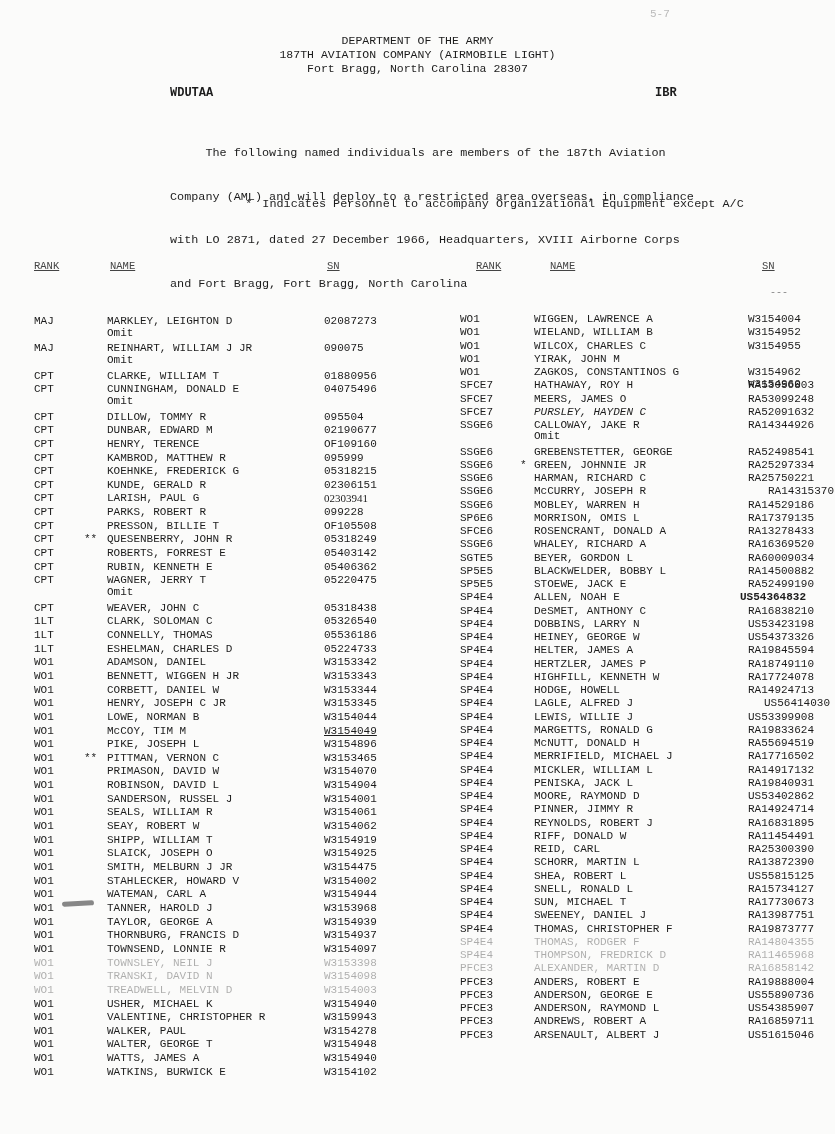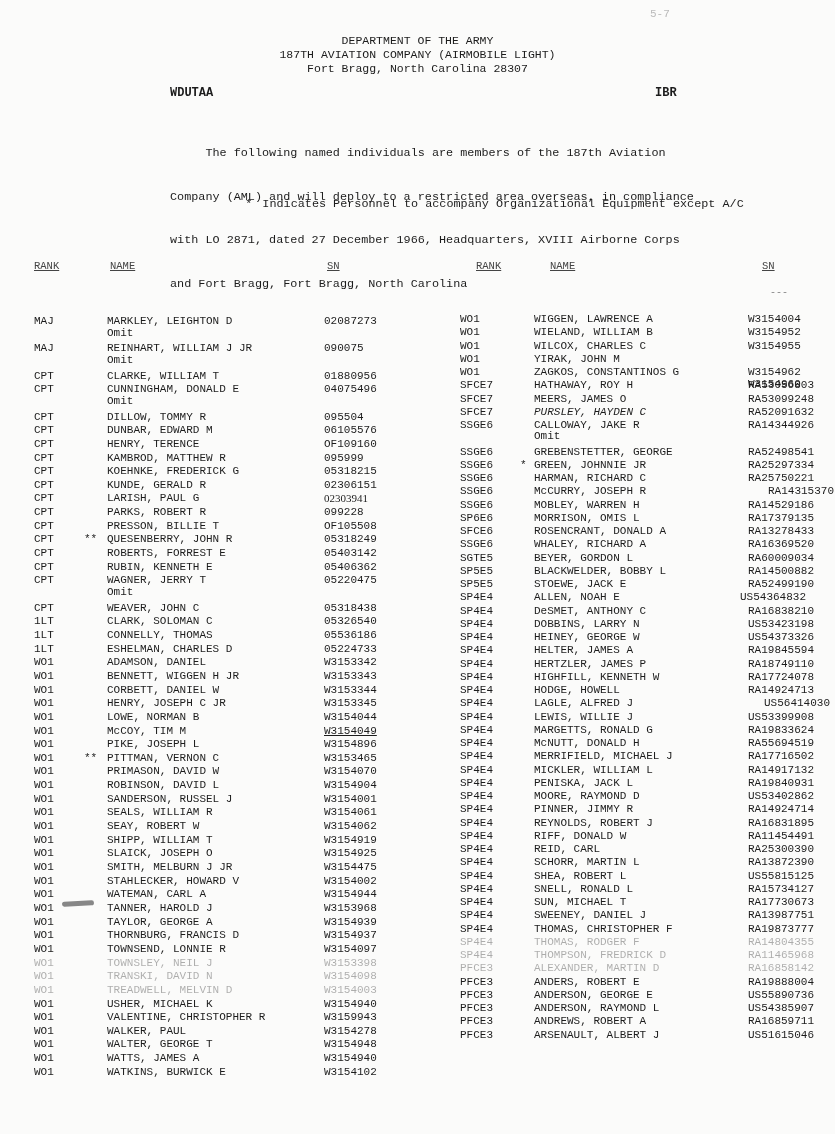--- a/index.html
+++ b/index.html
@@ -81,21 +81,21 @@
       <div class="row" style="top: 409.55px; left: 0px;">
         <span style="left: 34px;">CPT</span>
         <span style="left: 84px;"></span>
         <span style="left: 107px;">DILLOW, TOMMY R</span>
         <span style="left: 324px;">095504</span>
       </div>
       <div class="row" style="top: 423.2px; left: 0px;">
         <span style="left: 34px;">CPT</span>
         <span style="left: 84px;"></span>
         <span style="left: 107px;">DUNBAR, EDWARD M</span>
-        <span style="left: 324px;">06105576</span>
+        <span style="left: 324px;">02190677</span>
       </div>
       <div class="row" style="top: 436.85px; left: 0px;">
         <span style="left: 34px;">CPT</span>
         <span style="left: 84px;"></span>
         <span style="left: 107px;">HENRY, TERENCE</span>
         <span style="left: 324px;">OF109160</span>
       </div>
       <div class="row" style="top: 450.5px; left: 0px;">
         <span style="left: 34px;">CPT</span>
         <span style="left: 84px;"></span>
@@ -487,21 +487,21 @@
       <div class="row" style="top: 577px; left: 0px;">
         <span style="left: 460px;">SP5E5</span>
         <span style="left: 520px;"></span>
         <span style="left: 534px;">STOEWE, JACK E</span>
         <span style="left: 748px;">RA52499190</span>
       </div>
       <div class="row" style="top: 590.25px; left: 0px;">
         <span style="left: 460px;">SP4E4</span>
         <span style="left: 520px;"></span>
         <span style="left: 534px;">ALLEN, NOAH E</span>
-        <span style="left: 740px;">US54364832</span>
+        <span style="left: 740px; font-weight: bold;">US54364832</span>
       </div>
       <div class="row" style="top: 603.5px; left: 0px;">
         <span style="left: 460px;">SP4E4</span>
         <span style="left: 520px;"></span>
         <span style="left: 534px;">DeSMET, ANTHONY C</span>
         <span style="left: 748px;">RA16838210</span>
       </div>
       <div class="row" style="top: 616.75px; left: 0px;">
         <span style="left: 460px;">SP4E4</span>
         <span style="left: 520px;"></span>

